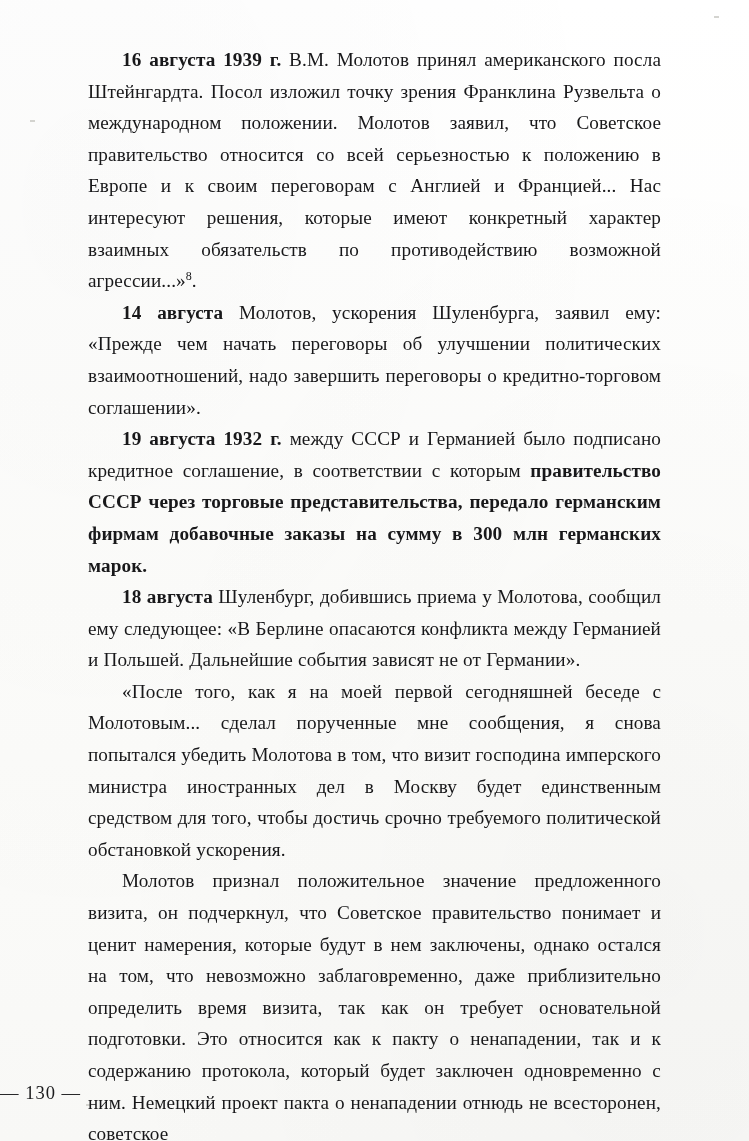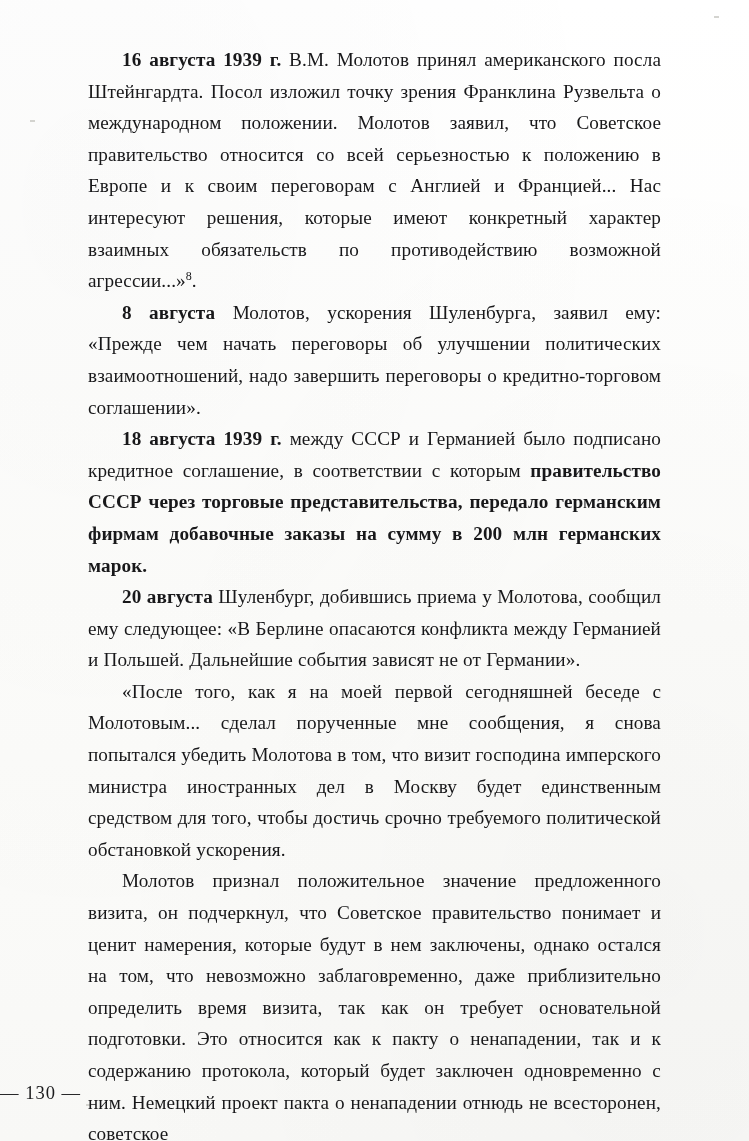--- a/index.html
+++ b/index.html
@@ -80,21 +80,21 @@
 
 <div class="page">
   <div class="paper-texture"></div>
 
   <div class="edge-mark em1"></div>
   <div class="edge-mark em2"></div>
   <div class="edge-mark em3"></div>
 
   <div class="content" id="body-container">
       <p class="para"><span class="b">16 августа 1939 г.</span><span> В.М. Молотов принял американского посла Штейнгардта. Посол изложил точку зрения Франклина Рузвельта о международном положении. Молотов заявил, что Советское правительство относится со всей серьезностью к положению в Европе и к своим переговорам с Англией и Францией... Нас интересуют решения, которые имеют конкретный характер взаимных обязательств по противодействию возможной агрессии...»</span><span class="sup">8</span><span>.</span></p>
-      <p class="para"><span class="b">8 августа</span><span> Молотов, ускорения Шуленбурга, заявил ему: «Прежде чем начать переговоры об улучшении политических взаимоотношений, надо завершить переговоры о кредитно-торговом соглашении».</span></p>
-      <p class="para"><span class="b">18 августа 1939 г.</span><span> между СССР и Германией было подписано кредитное соглашение, в соответствии с которым </span><span class="b">правительство СССР через торговые представительства, передало германским фирмам добавочные заказы на сумму в 200 млн германских марок.</span></p>
-      <p class="para"><span class="b">20 августа</span><span> Шуленбург, добившись приема у Молотова, сообщил ему следующее: «В Берлине опасаются конфликта между Германией и Польшей. Дальнейшие события зависят не от Германии».</span></p>
+      <p class="para"><span class="b">14 августа</span><span> Молотов, ускорения Шуленбурга, заявил ему: «Прежде чем начать переговоры об улучшении политических взаимоотношений, надо завершить переговоры о кредитно-торговом соглашении».</span></p>
+      <p class="para"><span class="b">19 августа 1932 г.</span><span> между СССР и Германией было подписано кредитное соглашение, в соответствии с которым </span><span class="b">правительство СССР через торговые представительства, передало германским фирмам добавочные заказы на сумму в 300 млн германских марок.</span></p>
+      <p class="para"><span class="b">18 августа</span><span> Шуленбург, добившись приема у Молотова, сообщил ему следующее: «В Берлине опасаются конфликта между Германией и Польшей. Дальнейшие события зависят не от Германии».</span></p>
       <p class="para"><span>«После того, как я на моей первой сегодняшней беседе с Молотовым... сделал порученные мне сообщения, я снова попытался убедить Молотова в том, что визит господина имперского министра иностранных дел в Москву будет единственным средством для того, чтобы достичь срочно требуемого политической обстановкой ускорения.</span></p>
       <p class="para"><span>Молотов признал положительное значение предложенного визита, он подчеркнул, что Советское правительство понимает и ценит намерения, которые будут в нем заключены, однако остался на том, что невозможно заблаговременно, даже приблизительно определить время визита, так как он требует основательной подготовки. Это относится как к пакту о ненападении, так и к содержанию протокола, который будет заключен одновременно с ним. Немецкий проект пакта о ненападении отнюдь не всесторонен, советское</span></p>
     </div>
 
   <div class="footer">— 130 —</div>
 </div>
 
 </body></html>

